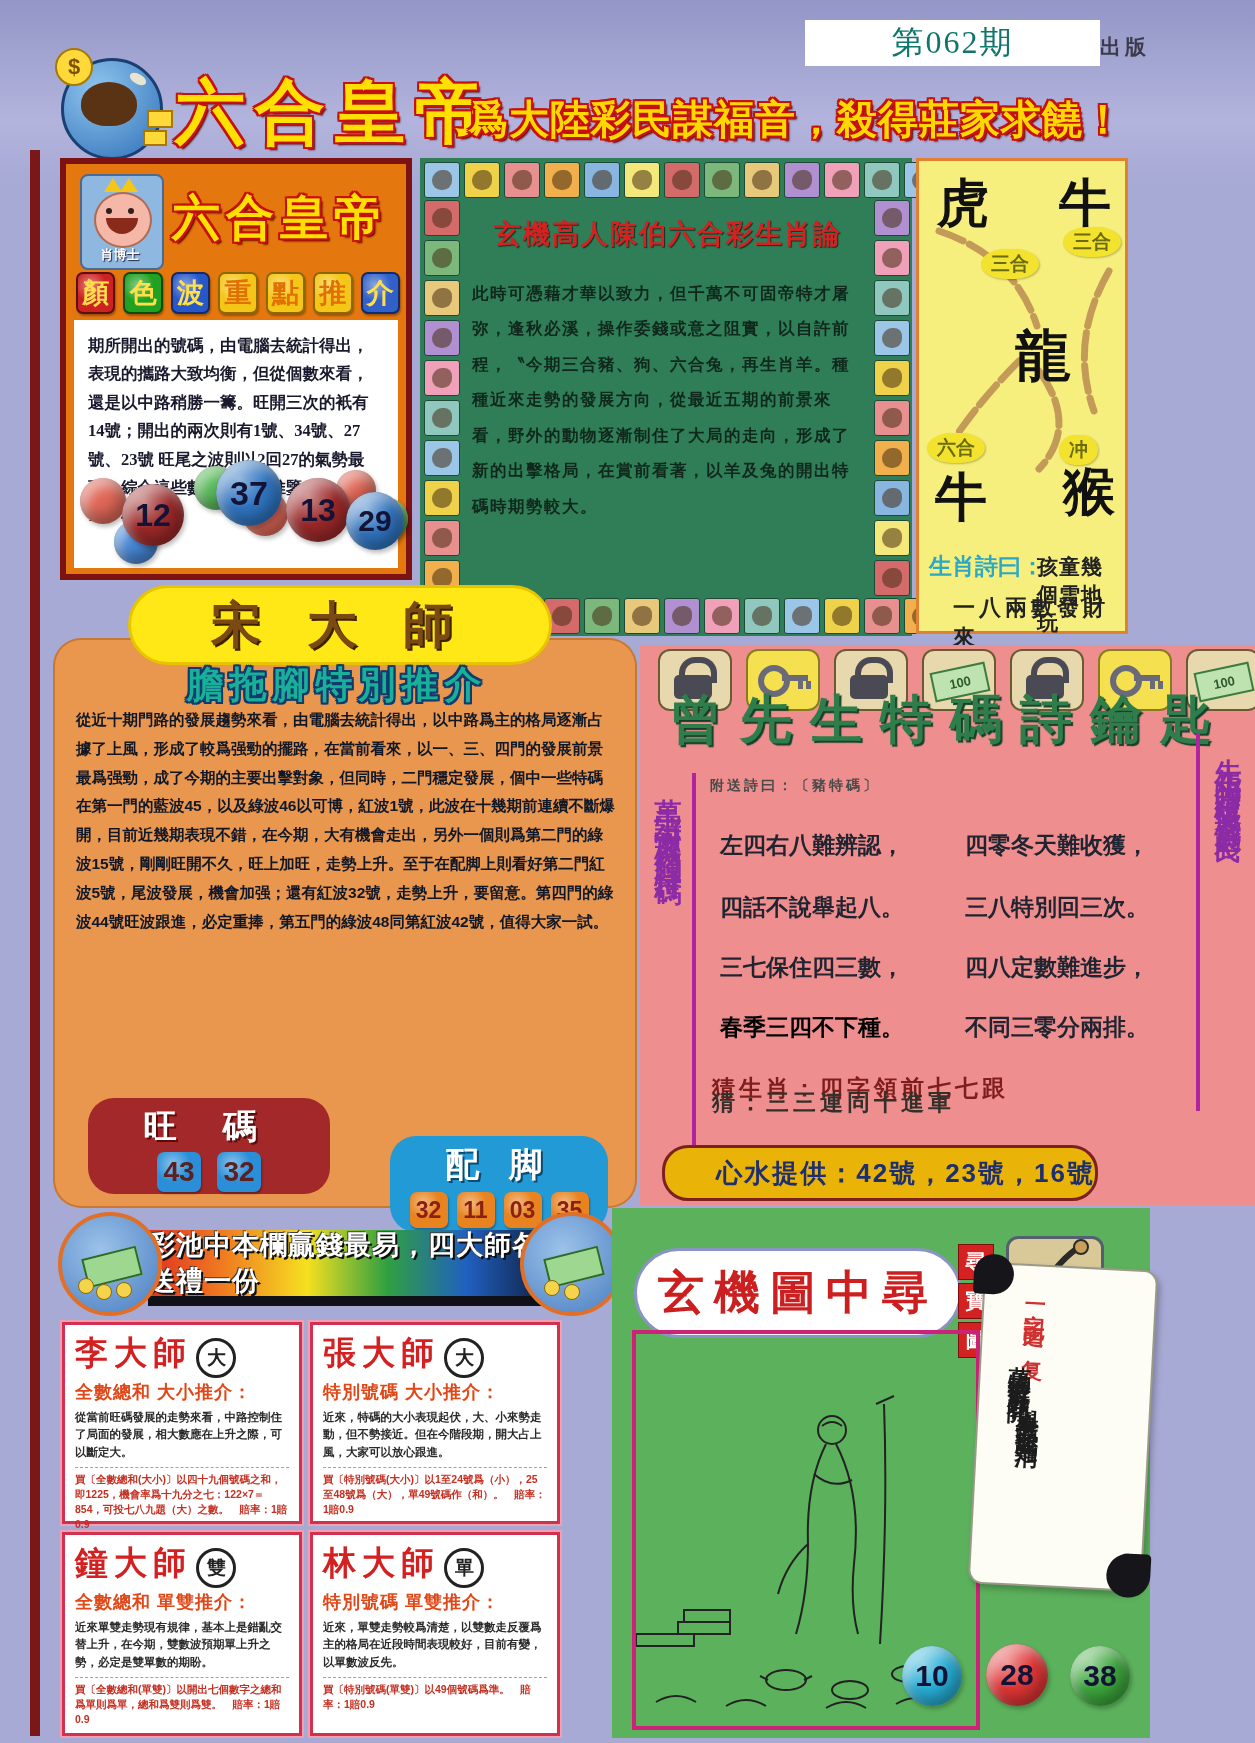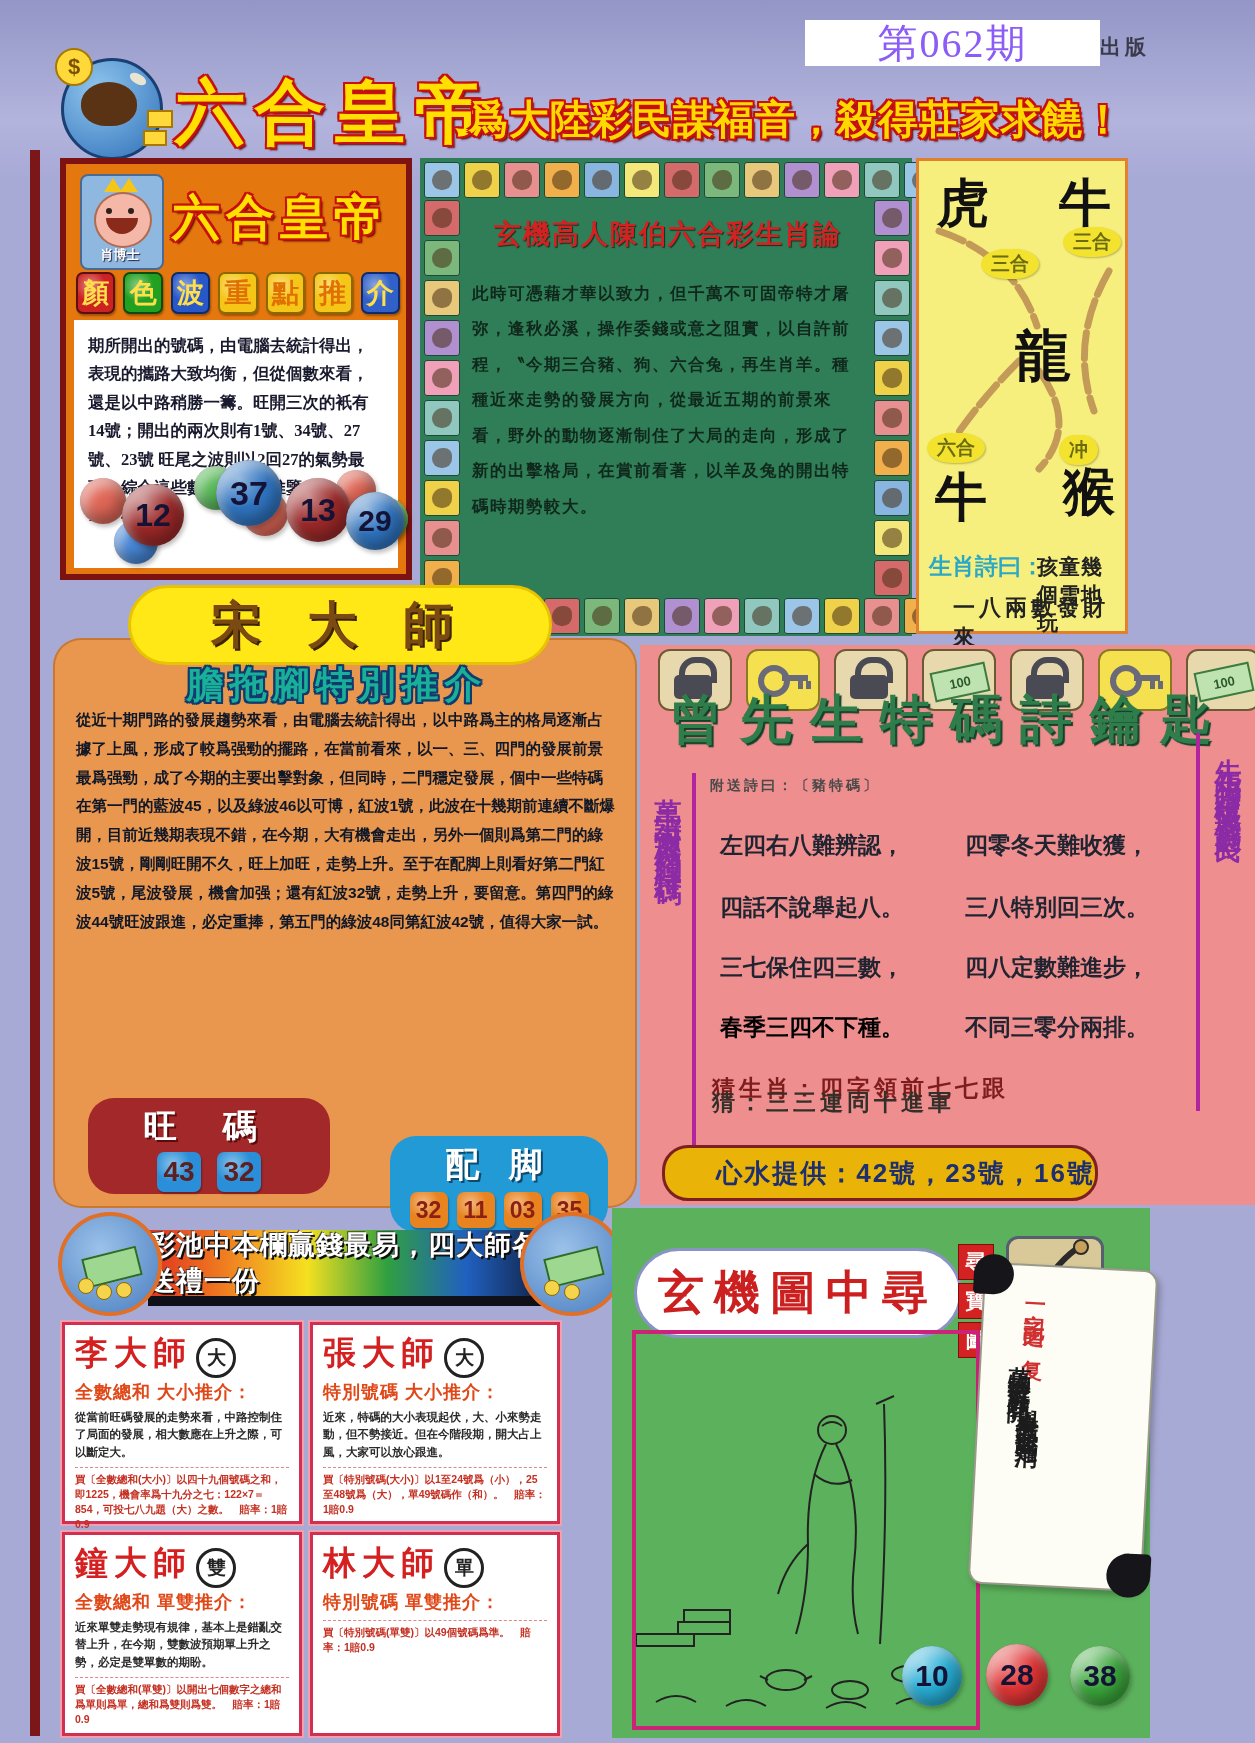--- a/index.html
+++ b/index.html
@@ -37,21 +37,21 @@
   .redtag{width:34px;height:34px;background:#d42222;color:#fff;display:flex;align-items:center;justify-content:center;font-size:21px;font-weight:bold;border:1px solid #7e0e0e;}
 </style>
 </head>
 <body>
 
 <div id="page">
 
   <div class="abs" style="left:30px;top:150px;width:10px;height:1586px;background:#7b1718;"></div>
 
   <div class="abs" style="left:805px;top:20px;width:295px;height:46px;background:#fff;display:flex;align-items:center;justify-content:center;">
-    <span class="serif" style="font-size:40px;color:#8b5cf6;letter-spacing:2px;">第062期</span>
+    <span class="serif" style="font-size:32px;color:#0f766e;letter-spacing:2px;">第062期</span>
   </div>
   <div class="abs b" style="left:1100px;top:33px;font-size:21px;color:#3a3a4a;letter-spacing:4px;">出版</div>
 
   <div class="abs" style="left:55px;top:48px;width:115px;height:108px;">
     <div class="abs" style="left:6px;top:10px;width:96px;height:96px;border-radius:50%;background:radial-gradient(circle at 35% 30%,#8fc6ee,#2f6fb8);border:3px solid #1a3f73;"></div>
     <div class="abs" style="left:26px;top:34px;width:56px;height:44px;background:#5a3214;border-radius:50% 50% 45% 45%;"></div>
     <div class="abs" style="left:16px;top:26px;width:18px;height:10px;background:#e9e3d2;border-radius:50%;transform:rotate(-30deg);"></div>
     <div class="abs" style="left:74px;top:26px;width:18px;height:10px;background:#e9e3d2;border-radius:50%;transform:rotate(30deg);"></div>
     <div class="abs b" style="left:0px;top:0px;width:34px;height:34px;border-radius:50%;background:#ffd83a;border:2px solid #a87800;color:#7a5200;font-size:22px;display:flex;align-items:center;justify-content:center;">$</div>
     <div class="abs" style="left:92px;top:62px;width:22px;height:14px;background:#ffd83a;border:2px solid #a87800;"></div>
@@ -296,20 +296,21 @@
     <span class="mtitle">鐘大師</span>
     <span class="mbadge">雙</span>
     <div class="msub">全數總和 單雙推介：</div>
     <div class="mbody">近來單雙走勢現有規律，基本上是錯亂交替上升，在今期，雙數波預期單上升之勢，必定是雙單數的期盼。</div>
     <div class="mnote">買〔全數總和(單雙)〕以開出七個數字之總和爲單則爲單，總和爲雙則爲雙。　賠率：1賠0.9</div>
   </div>
   <div class="abs masterbox" style="left:310px;top:1532px;width:250px;height:204px;">
     <span class="mtitle">林大師</span>
     <span class="mbadge">單</span>
     <div class="msub">特別號碼 單雙推介：</div>
+    <div class="mbody">近來，單雙走勢較爲清楚，以雙數走反覆爲主的格局在近段時間表現較好，目前有變，以單數波反先。</div>
     <div class="mnote">買〔特別號碼(單雙)〕以49個號碼爲準。　賠率：1賠0.9</div>
   </div>
 
   <div class="abs" style="left:612px;top:1208px;width:520px;height:530px;background:#5cb25c;padding-left:18px;">
     <div class="abs" style="left:22px;top:40px;width:322px;height:84px;background:#fff;border-radius:46px;border:3px solid #8a94c4;display:flex;align-items:center;justify-content:center;">
       <span class="serif b" style="font-size:46px;color:#cc1f1f;letter-spacing:10px;">玄機圖中尋</span>
     </div>
     <div class="abs" style="left:346px;top:36px;display:flex;flex-direction:column;gap:3px;">
       <span class="redtag">尋</span>
       <span class="redtag">寶</span>

